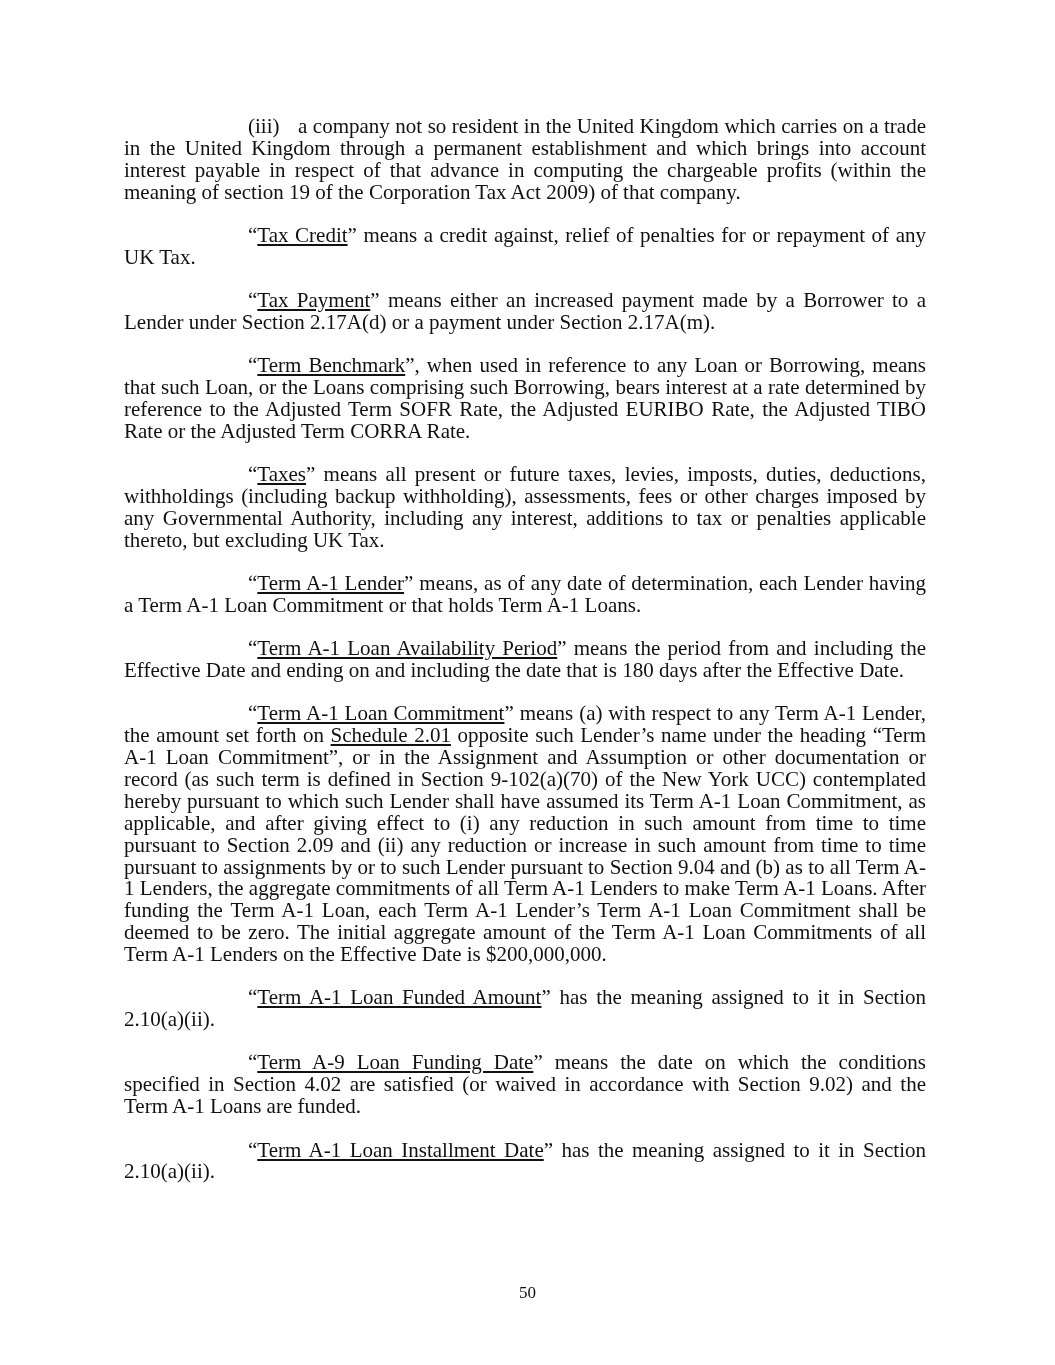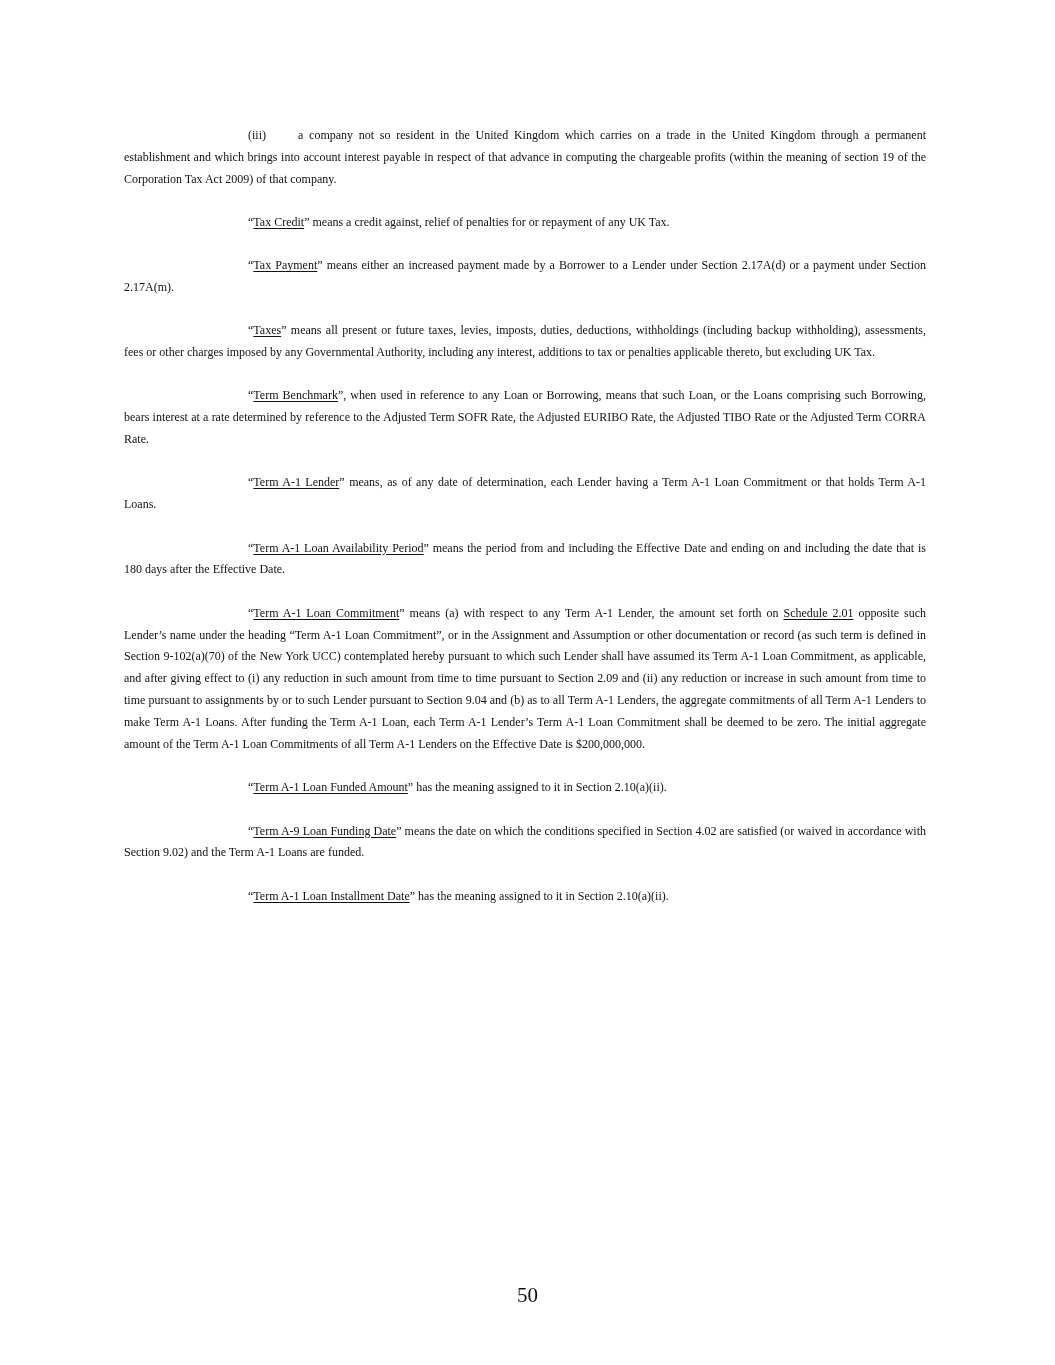--- a/index.html
+++ b/index.html
@@ -7,57 +7,57 @@
     width: 1055px;
     height: 1365px;
     position: relative;
     overflow: hidden;
     font-family: "Liberation Serif", serif;
     color: #111111;
   }
   .page {
     position: absolute;
     left: 124px;
-    top: 125px;
+    top: 116px;
     width: 802px;
-    font-size: 12px;
+    font-size: 21px;
     line-height: 21.9px;
   }
   .para {
     margin: 0 0 21.3px 0;
     text-align: justify;
     text-indent: 124px;
   }
   .para.first { text-indent: 124px; }
   .enum-label { display: inline-block; width: 50px; text-indent: 0; }
   .term { text-decoration: underline; text-underline-offset: 2px; }
   .page-number {
     position: absolute;
     left: 0;
     width: 1055px;
     top: 1283px;
     text-align: center;
-    font-size: 21px;
+    font-size: 17px;
   }
 </style>
 </head>
 <body>
 
 <div class="page">
 
   <p class="para first"><span class="enum-label">(iii)</span><span>a company not so resident in the United Kingdom which carries on a trade in the United Kingdom through a permanent establishment and which brings into account interest payable in respect of that advance in computing the chargeable profits (within the meaning of section 19 of the Corporation Tax Act 2009) of that company.</span></p>
 
   <p class="para"><span>“</span><span class="term">Tax Credit</span><span>” means a credit against, relief of penalties for or repayment of any UK Tax.</span></p>
 
 
   <p class="para"><span>“</span><span class="term">Tax Payment</span><span>” means either an increased payment made by a Borrower to a Lender under Section 2.17A(d) or a payment under Section 2.17A(m).</span></p>
 
+  <p class="para"><span>“</span><span class="term">Term Benchmark</span><span>”, when used in reference to any Loan or Borrowing, means that such Loan, or the Loans comprising such Borrowing, bears interest at a rate determined by reference to the Adjusted Term SOFR Rate, the Adjusted EURIBO Rate, the Adjusted TIBO Rate or the Adjusted Term CORRA Rate.</span></p>
+
   <p class="para"><span>“</span><span class="term">Taxes</span><span>” means all present or future taxes, levies, imposts, duties, deductions, withholdings (including backup withholding), assessments, fees or other charges imposed by any Governmental Authority, including any interest, additions to tax or penalties applicable thereto, but excluding UK Tax.</span></p>
-
-  <p class="para"><span>“</span><span class="term">Term Benchmark</span><span>”, when used in reference to any Loan or Borrowing, means that such Loan, or the Loans comprising such Borrowing, bears interest at a rate determined by reference to the Adjusted Term SOFR Rate, the Adjusted EURIBO Rate, the Adjusted TIBO Rate or the Adjusted Term CORRA Rate.</span></p>
 
   <p class="para"><span>“</span><span class="term">Term A-1 Lender</span><span>” means, as of any date of determination, each Lender having a Term A-1 Loan Commitment or that holds Term A-1 Loans.</span></p>
 
   <p class="para"><span>“</span><span class="term">Term A-1 Loan Availability Period</span><span>” means the period from and including the Effective Date and ending on and including the date that is 180 days after the Effective Date.</span></p>
 
   <p class="para"><span>“</span><span class="term">Term A-1 Loan Commitment</span><span>” means (a) with respect to any Term A-1 Lender, the amount set forth on </span><span class="term">Schedule 2.01</span><span> opposite such Lender’s name under the heading “Term A-1 Loan Commitment”, or in the Assignment and Assumption or other documentation or record (as such term is defined in Section 9-102(a)(70) of the New York UCC) contemplated hereby pursuant to which such Lender shall have assumed its Term A-1 Loan Commitment, as applicable, and after giving effect to (i) any reduction in such amount from time to time pursuant to Section 2.09 and (ii) any reduction or increase in such amount from time to time pursuant to assignments by or to such Lender pursuant to Section 9.04 and (b) as to all Term A-1 Lenders, the aggregate commitments of all Term A-1 Lenders to make Term A-1 Loans.  After funding the Term A-1 Loan, each Term A-1 Lender’s Term A-1 Loan Commitment shall be deemed to be zero.  The initial aggregate amount of the Term A-1 Loan Commitments of all Term A-1 Lenders on the Effective Date is $200,000,000.</span></p>
 
   <p class="para"><span>“</span><span class="term">Term A-1 Loan Funded Amount</span><span>” has the meaning assigned to it in Section 2.10(a)(ii).</span></p>
 
   <p class="para"><span>“</span><span class="term">Term A-9 Loan Funding Date</span><span>” means the date on which the conditions specified in Section 4.02 are satisfied (or waived in accordance with Section 9.02) and the Term A-1 Loans are funded.</span></p>

